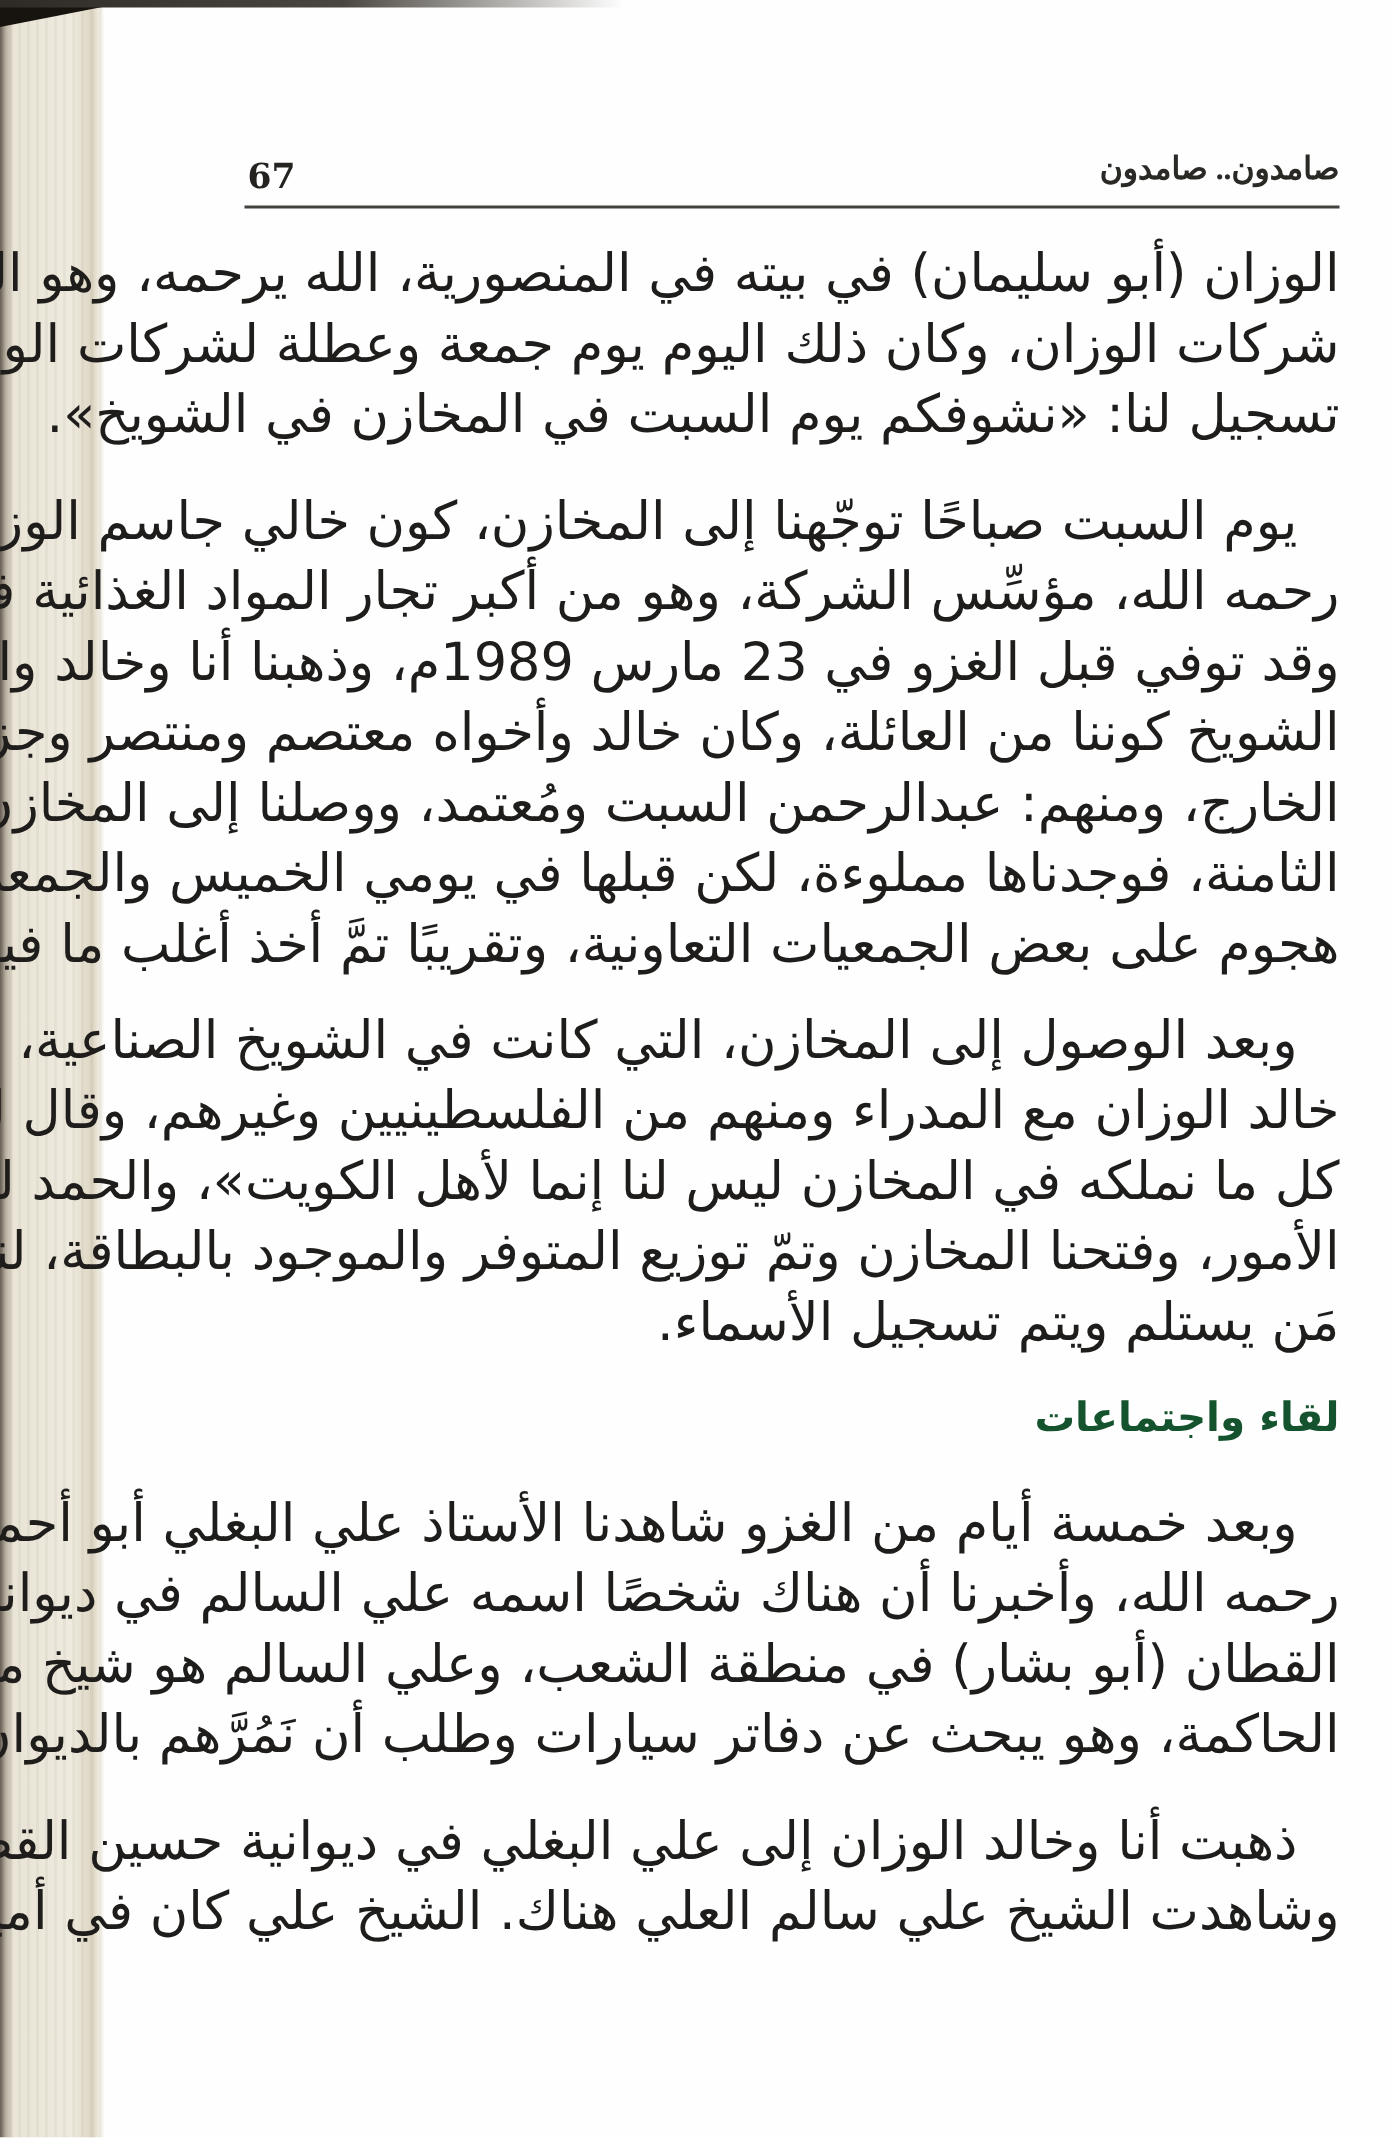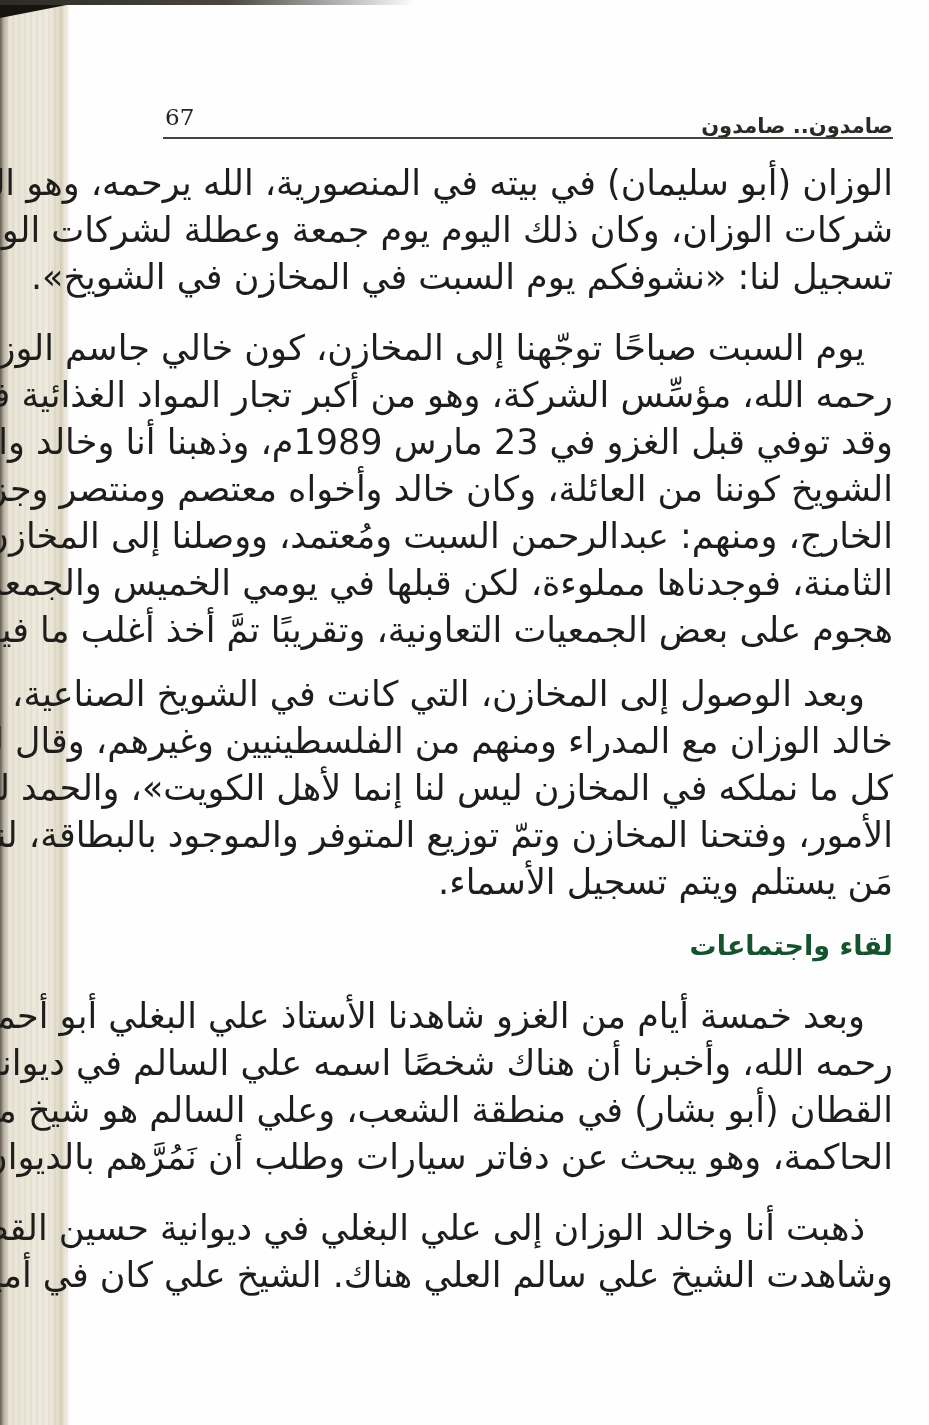--- a/index.html
+++ b/index.html
@@ -38,27 +38,28 @@
       #2e2b26 0%, #4a463f 55%, rgba(74,70,63,0) 100%);
   }
   .text-col {
     position: absolute;
     left: 163px; right: 36px; top: 96px;
     direction: rtl;
     color: #1e1d1b;
   }
   .hdr { position: relative; height: 43px; }
   .hdr-title {
-    position: absolute; right: 0; top: 18px;
+    position: absolute; right: 0; top: 4px;
     font-size: 21px; font-weight: bold; letter-spacing: 0.5px;
     color: #2a2926;
+    font-family: Liberation Serif, serif;
   }
   .hdr-num {
     position: absolute; left: 2px; top: 8px;
-    font-size: 23px; font-weight: normal;
+    font-size: 23px; font-weight: bold;
     font-family: "DejaVu Serif", serif;
     color: #242320;
   }
   .hdr-rule {
     position: absolute; left: 0; right: 0; top: 41px;
     height: 0; border-top: 2px solid #44423e;
   }
   .body { margin-top: 21px; }
   .line {
     margin: 0;

